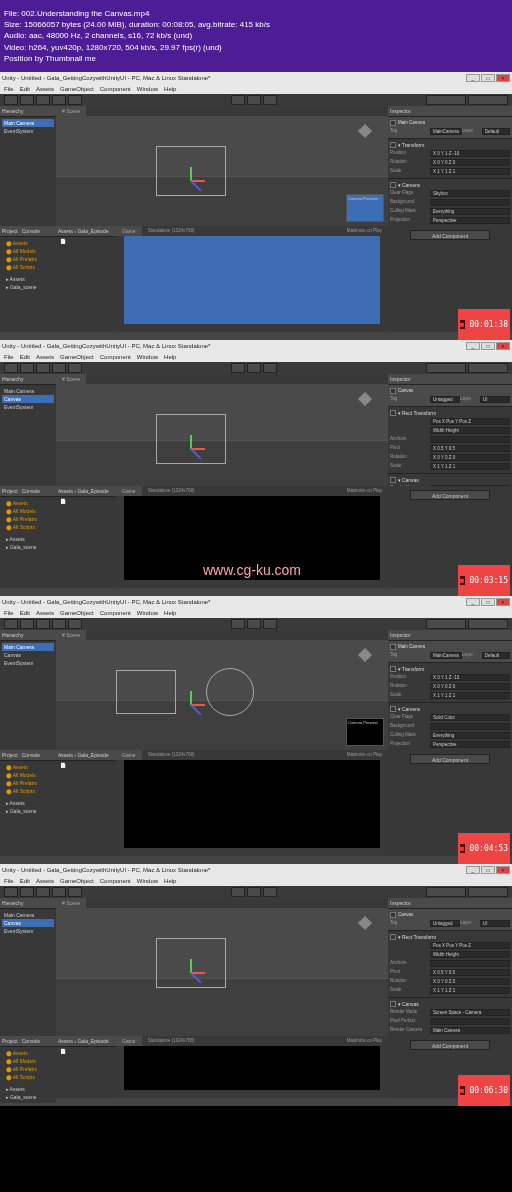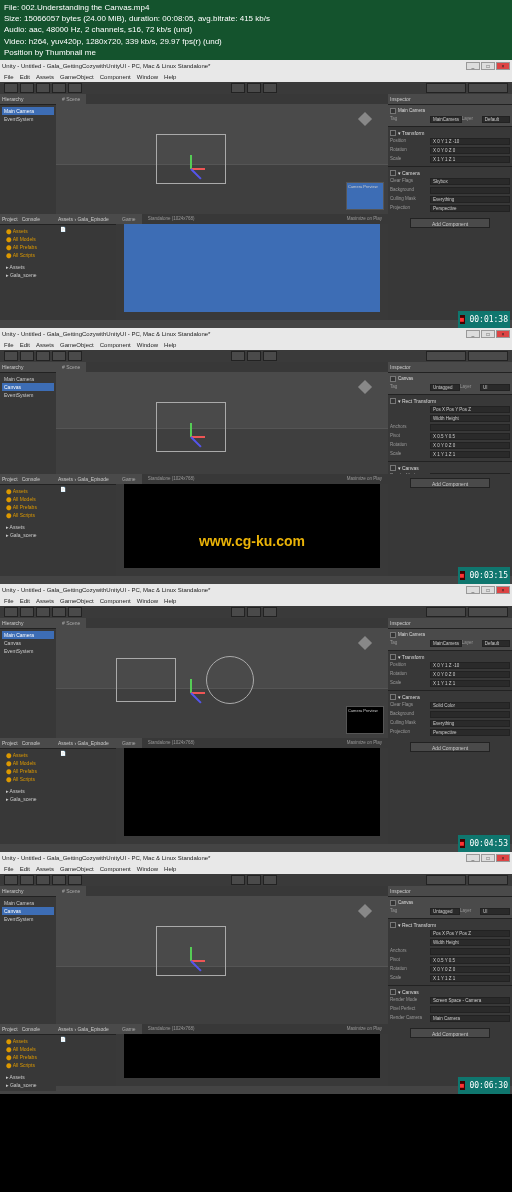--- a/index.html
+++ b/index.html
@@ -1,17 +1,17 @@
 <!DOCTYPE html>
 <html><head>
 <meta charset="utf-8">
 <style>
 *{margin:0;padding:0;box-sizing:border-box;font-family:Arial,sans-serif}
 body{background:#000;width:512px}
-.metadata{background:#14532d;color:#fff;font-size:8px;padding:2px 4px;line-height:1.4}
+.metadata{background:#4c1d95;color:#fff;font-size:8px;padding:8px 4px;line-height:1.4}
 .unity-window{background:#393939;position:relative}
 .titlebar{background:#e8e8e8;height:12px;display:flex;align-items:center;padding:0 2px;font-size:6px;color:#222}
 .titlebar .wbtns{margin-left:auto;display:flex;gap:1px}
 .wbtn{width:14px;height:8px;background:#ddd;border:1px solid #999;font-size:5px;text-align:center}
 .wbtn.close{background:#d44}
 .menubar{background:#e8e8e8;height:10px;display:flex;gap:6px;padding:0 4px;font-size:6px;color:#222;align-items:center}
 .toolbar{background:#3a3a3a;height:12px;display:flex;align-items:center;padding:0 4px;gap:2px}
 .toolbtn{width:14px;height:10px;background:#4a4a4a;border:1px solid #222}
 .main{display:flex}
 .left-col{width:56px;background:#383838;display:flex;flex-direction:column}
@@ -38,36 +38,36 @@
 .component{border-top:1px solid #222;padding:2px}
 .comp-title{color:#ddd;font-size:5px;padding:1px 0;display:flex;align-items:center}
 .comp-check{width:6px;height:6px;border:1px solid #777;margin-right:2px;background:#333}
 .comp-row{display:flex;padding:1px 0;font-size:4.5px}
 .comp-label{width:40px;color:#999}
 .comp-field{flex:1;background:#2a2a2a;height:7px;color:#ccc;padding:0 2px;border:1px solid #222}
 .add-comp-btn{background:#4a4a4a;border:1px solid #222;margin:4px auto;width:80px;height:10px;font-size:5px;color:#ccc;text-align:center;line-height:10px}
 .asset-item{font-size:5px;color:#d90;padding:1px 4px}
 .asset-folder{font-size:5px;color:#ccc;padding:1px 4px}
 .bottom-status{background:#444;height:8px;font-size:5px;color:#999;text-align:right;padding:1px 4px}
-.timestamp{position:absolute;bottom:0;right:2px;color:#fff;font-size:8px;font-family:monospace;background:#0f766e;padding:4px 2px}
+.timestamp{position:absolute;bottom:0;right:2px;color:#fff;font-size:8px;font-family:monospace;background:#ef4444;padding:11px 2px}
 .timestamp .red{color:#f33;background:#400}
-.watermark{position:absolute;bottom:27px;left:50%;transform:translateX(-50%);color:#eab308;font-size:14px;font-weight:bold}
+.watermark{position:absolute;bottom:10px;left:50%;transform:translateX(-50%);color:#fca5a5;font-size:14px;font-weight:normal}
 .horizon{position:absolute;left:0;right:0;height:1px;background:#555}
 .ground{position:absolute;left:0;right:0;bottom:0;background:#3f3f3f}
 .rect-outline{position:absolute;border:1px solid #aaa}
 .sphere-outline{position:absolute;border:1px solid #aaa;border-radius:50%}
 </style>
 </head>
 <body>
 
 <div class="metadata">
   <div>File: 002.Understanding the Canvas.mp4</div>
   <div>Size: 15066057 bytes (24.00 MiB), duration: 00:08:05, avg.bitrate: 415 kb/s</div>
   <div>Audio: aac, 48000 Hz, 2 channels, s16, 72 kb/s (und)</div>
-  <div>Video: h264, yuv420p, 1280x720, 339 kb/s, 29.97 fps(r) (und)</div>
+  <div>Video: h264, yuv420p, 1280x720, 504 kb/s, 29.97 fps(r) (und)</div>
   <div>Position by Thumbnail me</div>
 </div>
 
 <div id="screens">
     <div class="unity-window">
       <div class="titlebar">
     <span>Unity - Untitled - Gala_GettingCozywithUnityUI - PC, Mac &amp; Linux Standalone*</span>
     <div class="wbtns">
       <div class="wbtn">_</div>
       <div class="wbtn">□</div>

